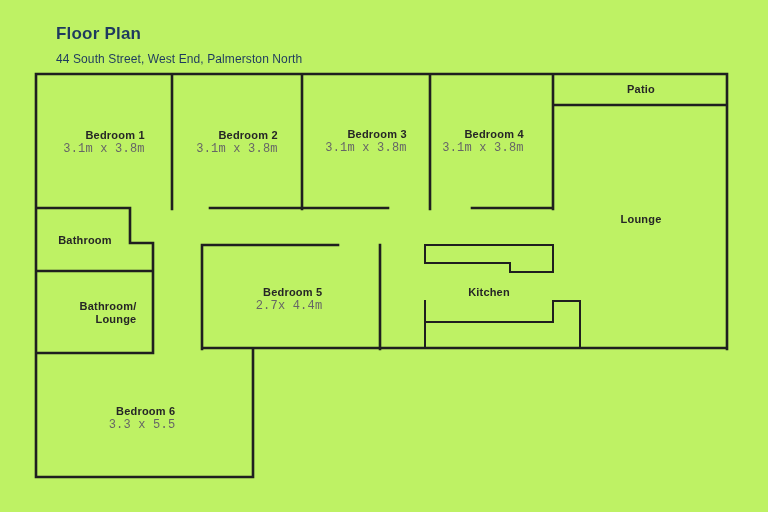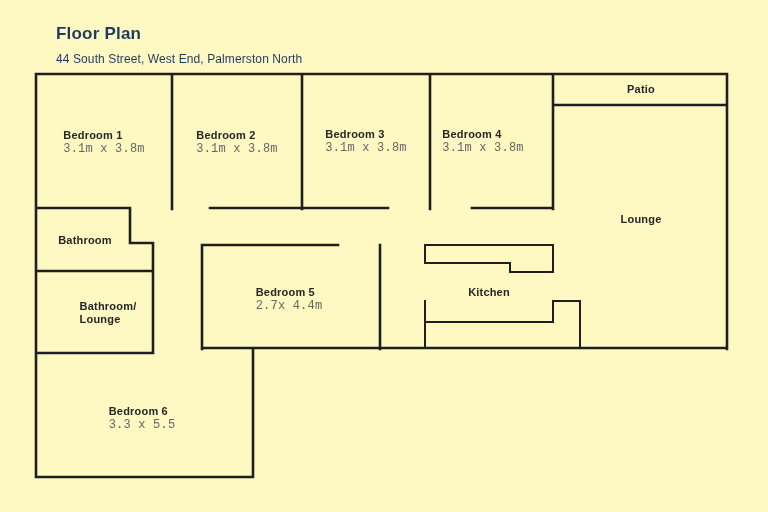--- a/index.html
+++ b/index.html
@@ -8,21 +8,21 @@
     background: #ffffff;
     width: 768px;
     height: 512px;
     overflow: hidden;
     font-family: "Liberation Sans", sans-serif;
   }
   .canvas {
     position: relative;
     width: 768px;
     height: 512px;
-    background: #fef9c3;
+    background: #bef264;
   }
   .header {
     position: absolute;
     left: 56px;
     top: 24px;
   }
   .header .title {
     font-size: 17px;
     font-weight: 700;
     color: #1e3a5f;
@@ -37,21 +37,21 @@
     letter-spacing: 0.1px;
   }
   svg.plan {
     position: absolute;
     left: 0;
     top: 0;
   }
   .room {
     position: absolute;
     transform: translate(-50%, -50%);
-    text-align: left;
+    text-align: right;
     white-space: nowrap;
   }
   .rname {
     font-size: 11px;
     font-weight: 700;
     color: #262626;
     line-height: 1.2;
     letter-spacing: 0.2px;
   }
   .rdims {

